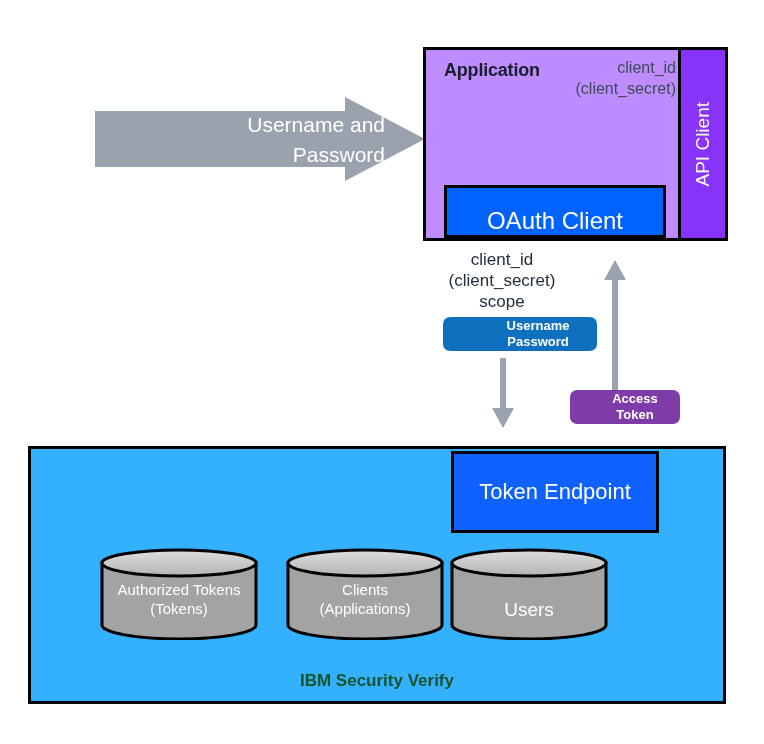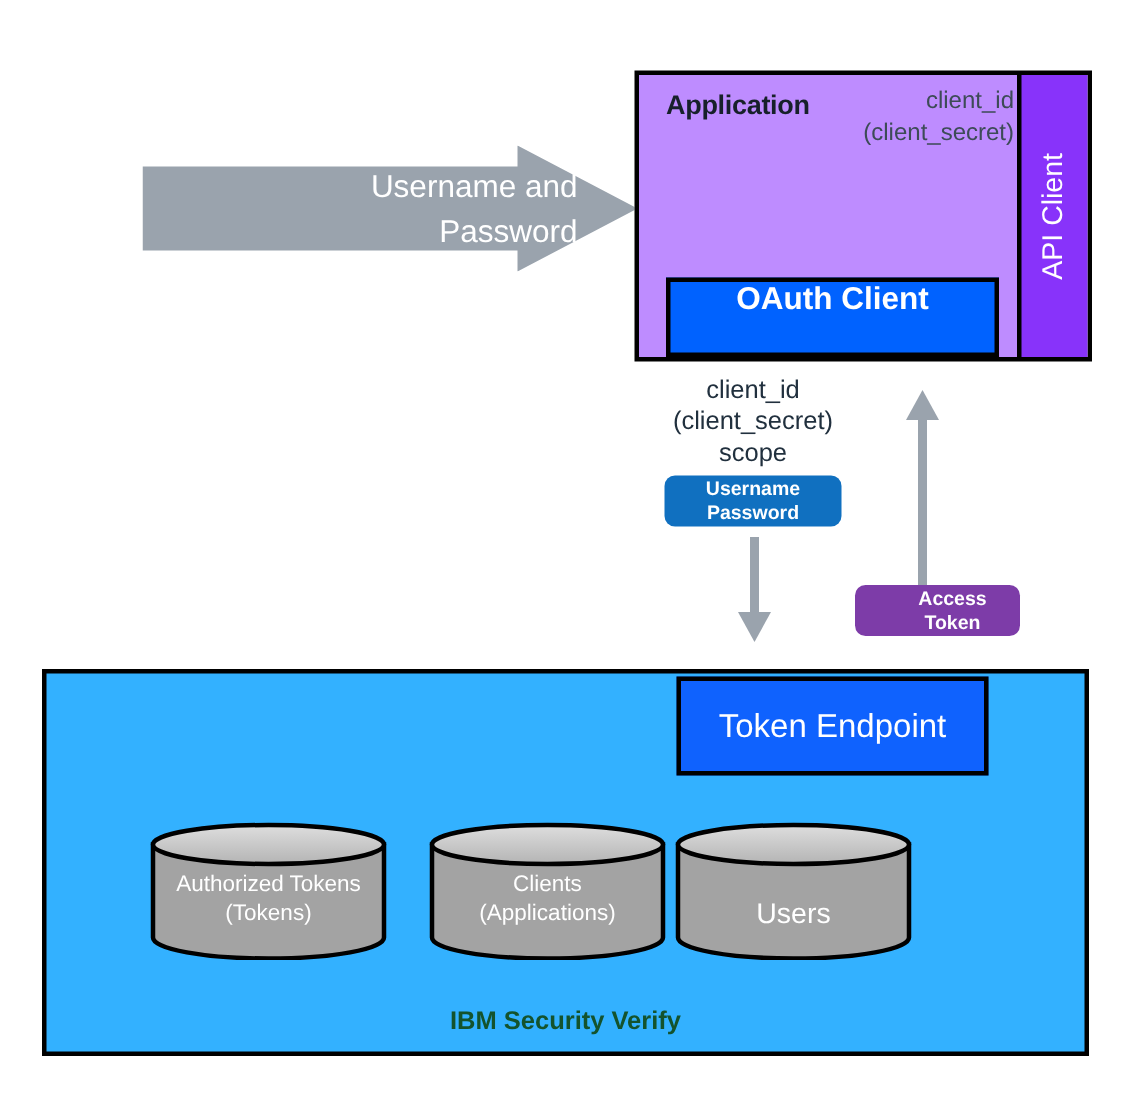--- a/index.html
+++ b/index.html
@@ -61,25 +61,24 @@
   #oauth-client-box {
     position: absolute;
     left: 18px;
     bottom: 0px;
     width: 222px;
     height: 53px;
     background: #0062ff;
     border: 3px solid #000000;
     box-sizing: border-box;
     display: flex;
-    align-items: flex-start;
-    justify-content: center;
-    color: #ffffff;
-    font-size: 21px;
-    font-weight: bold;
+    align-items: flex-end;
+    justify-content: center;
+    color: #ffffff;
+    font-size: 24px;
   }
   #api-client-strip {
     position: relative;
     flex: 1 1 auto;
     background: #8833fa;
     border-left: 3px solid #000000;
     box-sizing: border-box;
     display: flex;
     align-items: center;
     justify-content: center;
@@ -131,20 +130,21 @@
     background: #1070c0;
     border-radius: 7px;
     display: flex;
     flex-direction: column;
     align-items: center;
     justify-content: center;
     color: #ffffff;
     font-size: 13px;
     line-height: 16px;
     font-weight: bold;
+    padding-left: 36px;
   }
   #access-token-chip {
     position: absolute;
     left: 570px;
     top: 390px;
     width: 90px;
     height: 34px;
     background: #7d3ca8;
     border-radius: 7px;
     display: flex;
@@ -169,21 +169,21 @@
     height: 258px;
     background: #33b1ff;
     border: 3px solid #000000;
     box-sizing: border-box;
   }
   #token-endpoint-box {
     position: absolute;
     left: 420px;
     top: 2px;
     width: 208px;
-    height: 66px;
+    height: 82px;
     background: #0f62fe;
     border: 3px solid #000000;
     box-sizing: border-box;
     display: flex;
     align-items: center;
     justify-content: center;
     color: #ffffff;
     font-size: 22px;
   }
   .cylinder {

